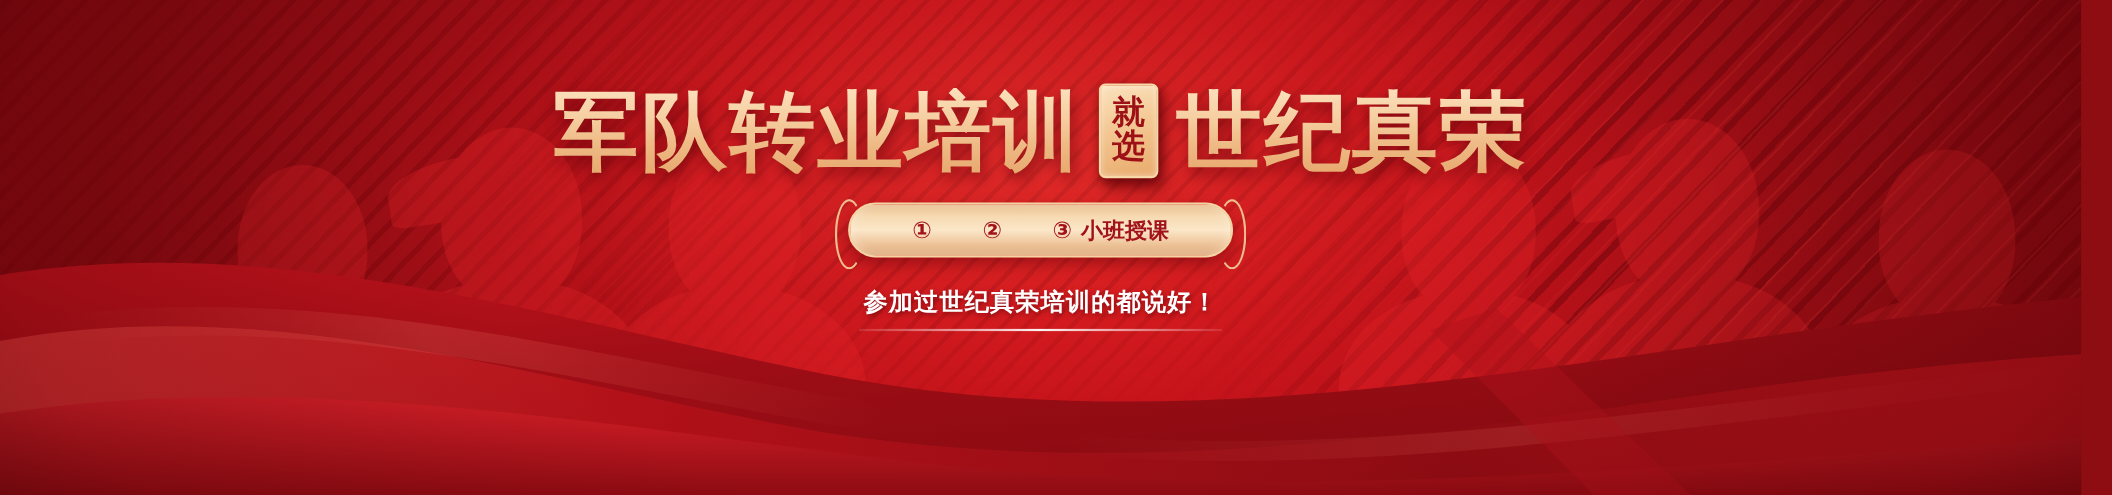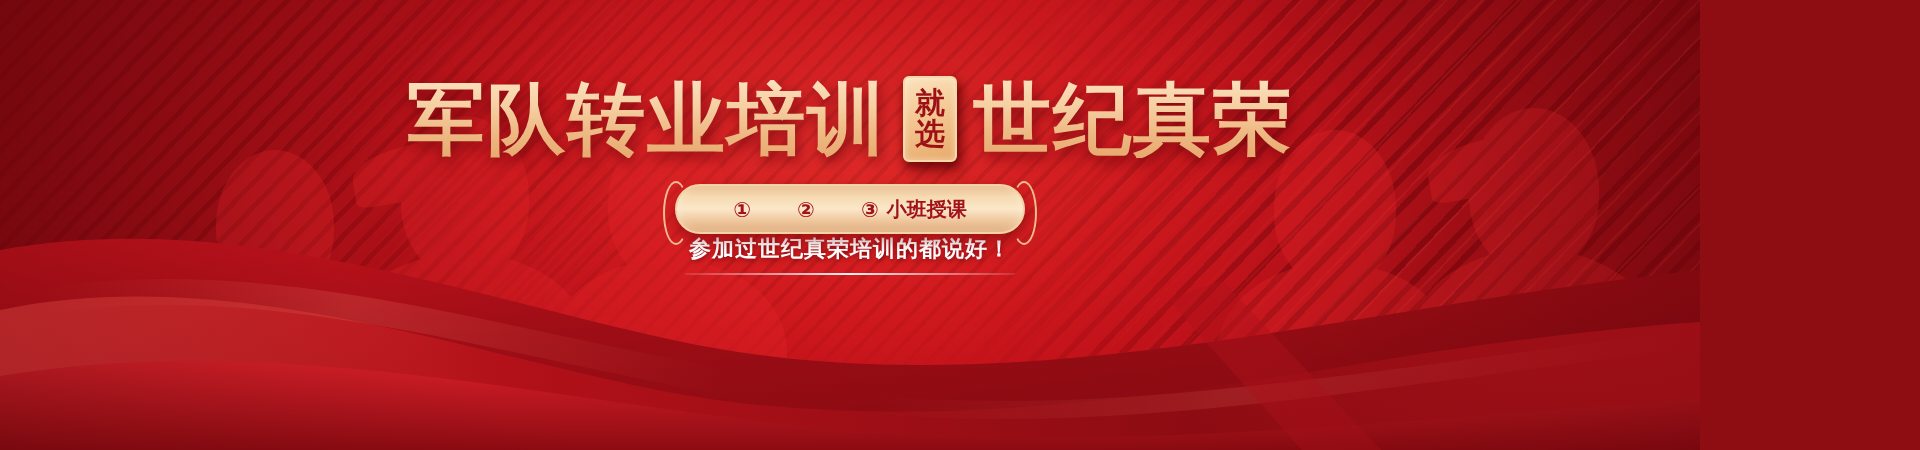--- a/index.html
+++ b/index.html
@@ -1,20 +1,20 @@
 <!DOCTYPE html>
 <html><head>
 <meta charset="utf-8">
 <style>
   html,body{margin:0;padding:0;background:#8d0d12;}
   *{box-sizing:border-box;}
 
   .banner{
     position:relative;
-    width:1700px;
+    width:1892px;
     height:450px;
     overflow:hidden;
     font-family:"Liberation Sans","DejaVu Sans",sans-serif;
     background:
       radial-gradient(ellipse 900px 600px at 52% 45%, #d4161c 0%, #c0121a 38%, #9d0e15 72%, #830a11 100%),
       linear-gradient(100deg,#7d0a10 0%, #c0121a 45%, #ab0f16 75%, #7a0910 100%);
   }
 
   
   .bg-layer{position:absolute;inset:0;pointer-events:none;}
@@ -141,20 +141,21 @@
   .pill::before{left:-14px;border-right-color:transparent;}
   .pill::after{right:-14px;border-left-color:transparent;}
 
   .pill-item{
     display:flex;align-items:center;gap:8px;
     color:#a2121a;font-size:20px;font-weight:bold;white-space:nowrap;
   }
   .pill-num{font-size:21px;line-height:1;}
 
   .tagline-wrap{
+    margin-top:26px;
     display:flex;flex-direction:column;align-items:center;
   }
   .tagline{
     color:#fff;font-size:22px;font-weight:bold;letter-spacing:1px;
     text-shadow:1px 2px 5px rgba(90,2,8,.6);
     white-space:nowrap;
   }
   .tagline-rule{
     margin-top:9px;width:330px;height:2px;
     background:linear-gradient(90deg,rgba(255,255,255,.1),rgba(255,255,255,.95),rgba(255,255,255,.1));

